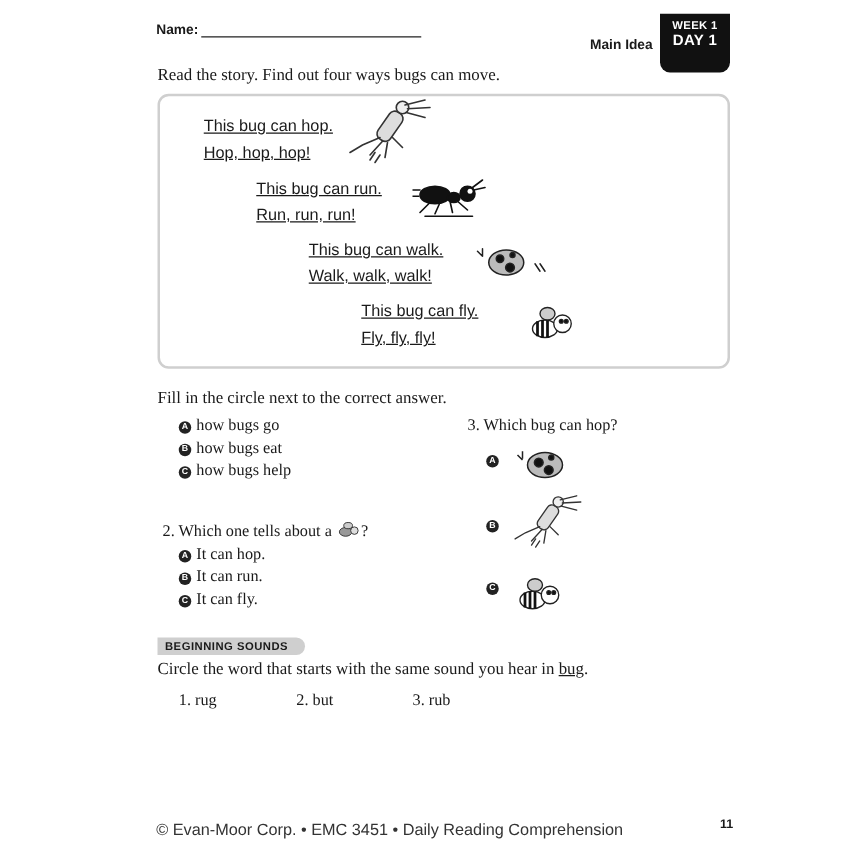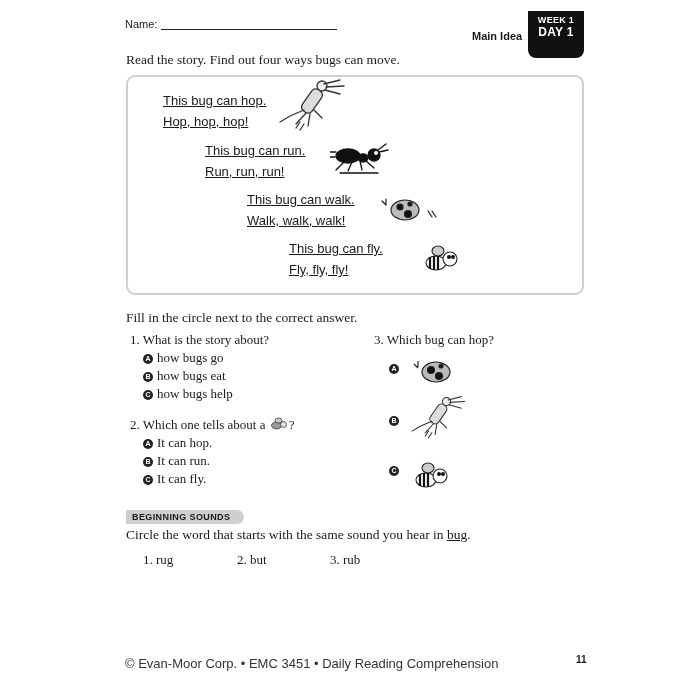--- a/index.html
+++ b/index.html
@@ -2,21 +2,21 @@
 <html><head>
 <meta charset="utf-8">
 <style>
   html, body { margin:0; padding:0; background:#ffffff; }
   body { width:688px; height:688px; position:relative; overflow:hidden; color:#1a1a1a; }
   .sans { font-family: "Liberation Sans", "DejaVu Sans", sans-serif; }
   .serif { font-family: "Liberation Serif", "DejaVu Serif", serif; }
   .abs { position:absolute; }
 
   
-  .name-label { left:125px; top:18px; font-size:11px; font-weight:normal; }
+  .name-label { left:125px; top:18px; font-size:11px; font-weight:bold; }
   .name-line { left:161px; top:29px; width:176px; height:0; border-bottom:1px solid #222; }
   .skill { left:472px; top:30px; font-size:11px; font-weight:bold; }
   .badge { left:528px; top:11px; width:56px; height:47px; background:#111; color:#fff;
            border-radius:0 0 8px 8px; text-align:center; }
   .badge .w { font-size:9px; font-weight:bold; margin-top:4px; letter-spacing:0.3px; }
   .badge .d { font-size:12px; font-weight:bold; margin-top:0px; letter-spacing:0.3px; }
 
   .instr { font-size:13.5px; font-weight:normal; }
   .story-box { left:126px; top:75px; width:458px; height:220px; border:2px solid #cfcfcf;
                border-radius:9px; box-sizing:border-box; }
@@ -116,21 +116,20 @@
       <circle cx="28" cy="16" r="7" fill="#fff"></circle>
       <circle cx="27" cy="14" r="1.5" fill="#111"></circle>
       <circle cx="31" cy="14" r="1.5" fill="#111"></circle>
     </g>
   </svg>
 </div>
 
 <div class="abs serif instr" style="left:126px; top:310px;">Fill in the circle next to the correct answer.</div>
 
 <div class="abs serif" style="left:130px; top:331px;">
-  <div class="q">1. What is the story about?</div>
   <div class="opt" style="padding-left:13px;"><span class="circ">A</span><span>how bugs go</span></div>
   <div class="opt" style="padding-left:13px;"><span class="circ">B</span><span>how bugs eat</span></div>
   <div class="opt" style="padding-left:13px;"><span class="circ">C</span><span>how bugs help</span></div>
 </div>
 
 <div class="abs serif" style="left:130px; top:416px;">
   <div class="q">
     <span>2. Which one tells about a</span>
     <span style="display:inline-block; width:20px; height:14px; vertical-align:-2px;">
       <svg width="20" height="14" viewBox="0 0 38 28">

